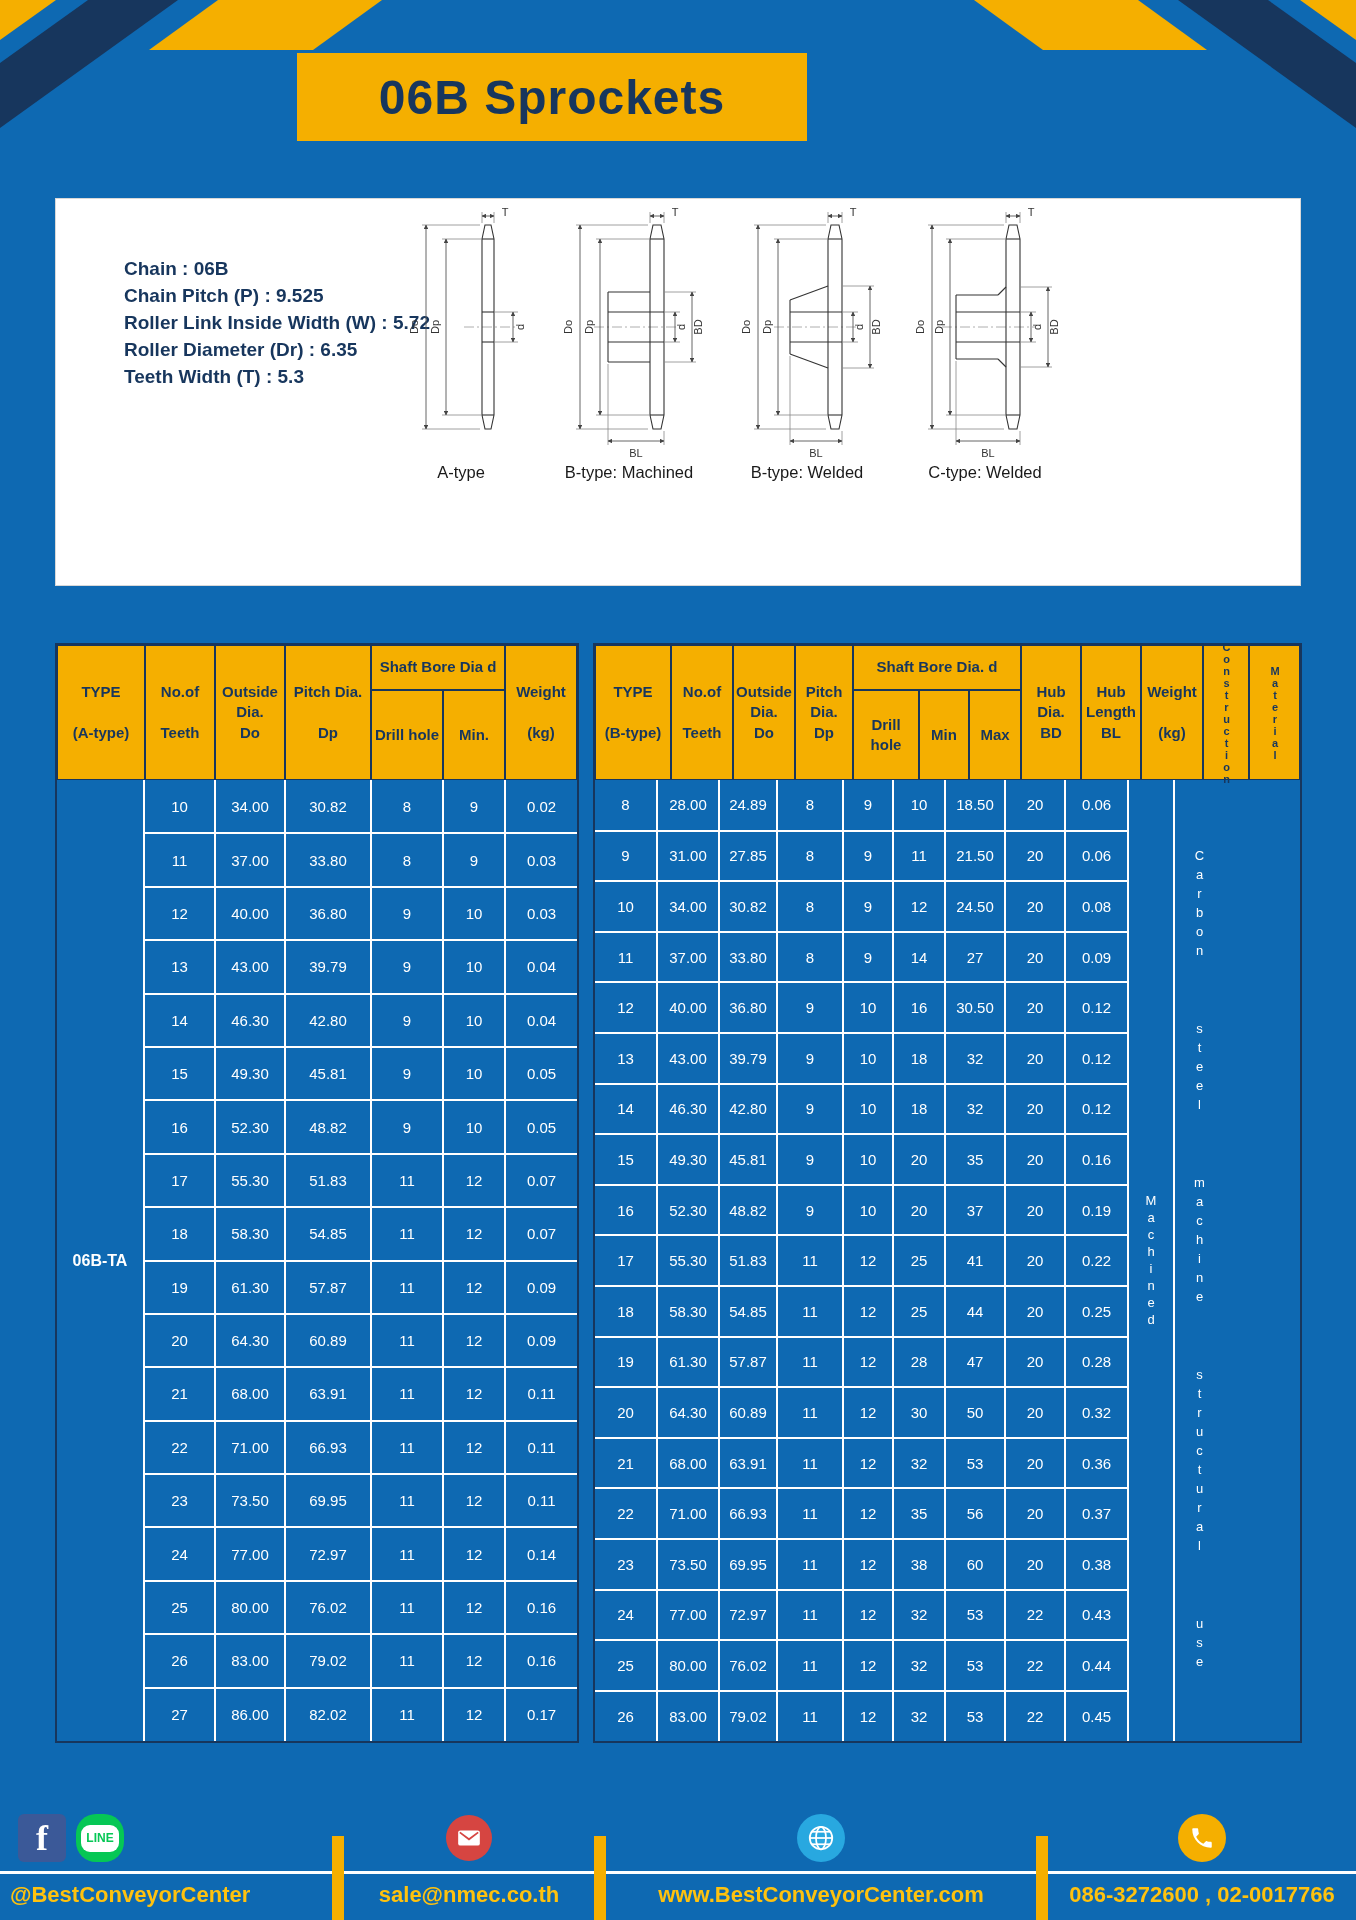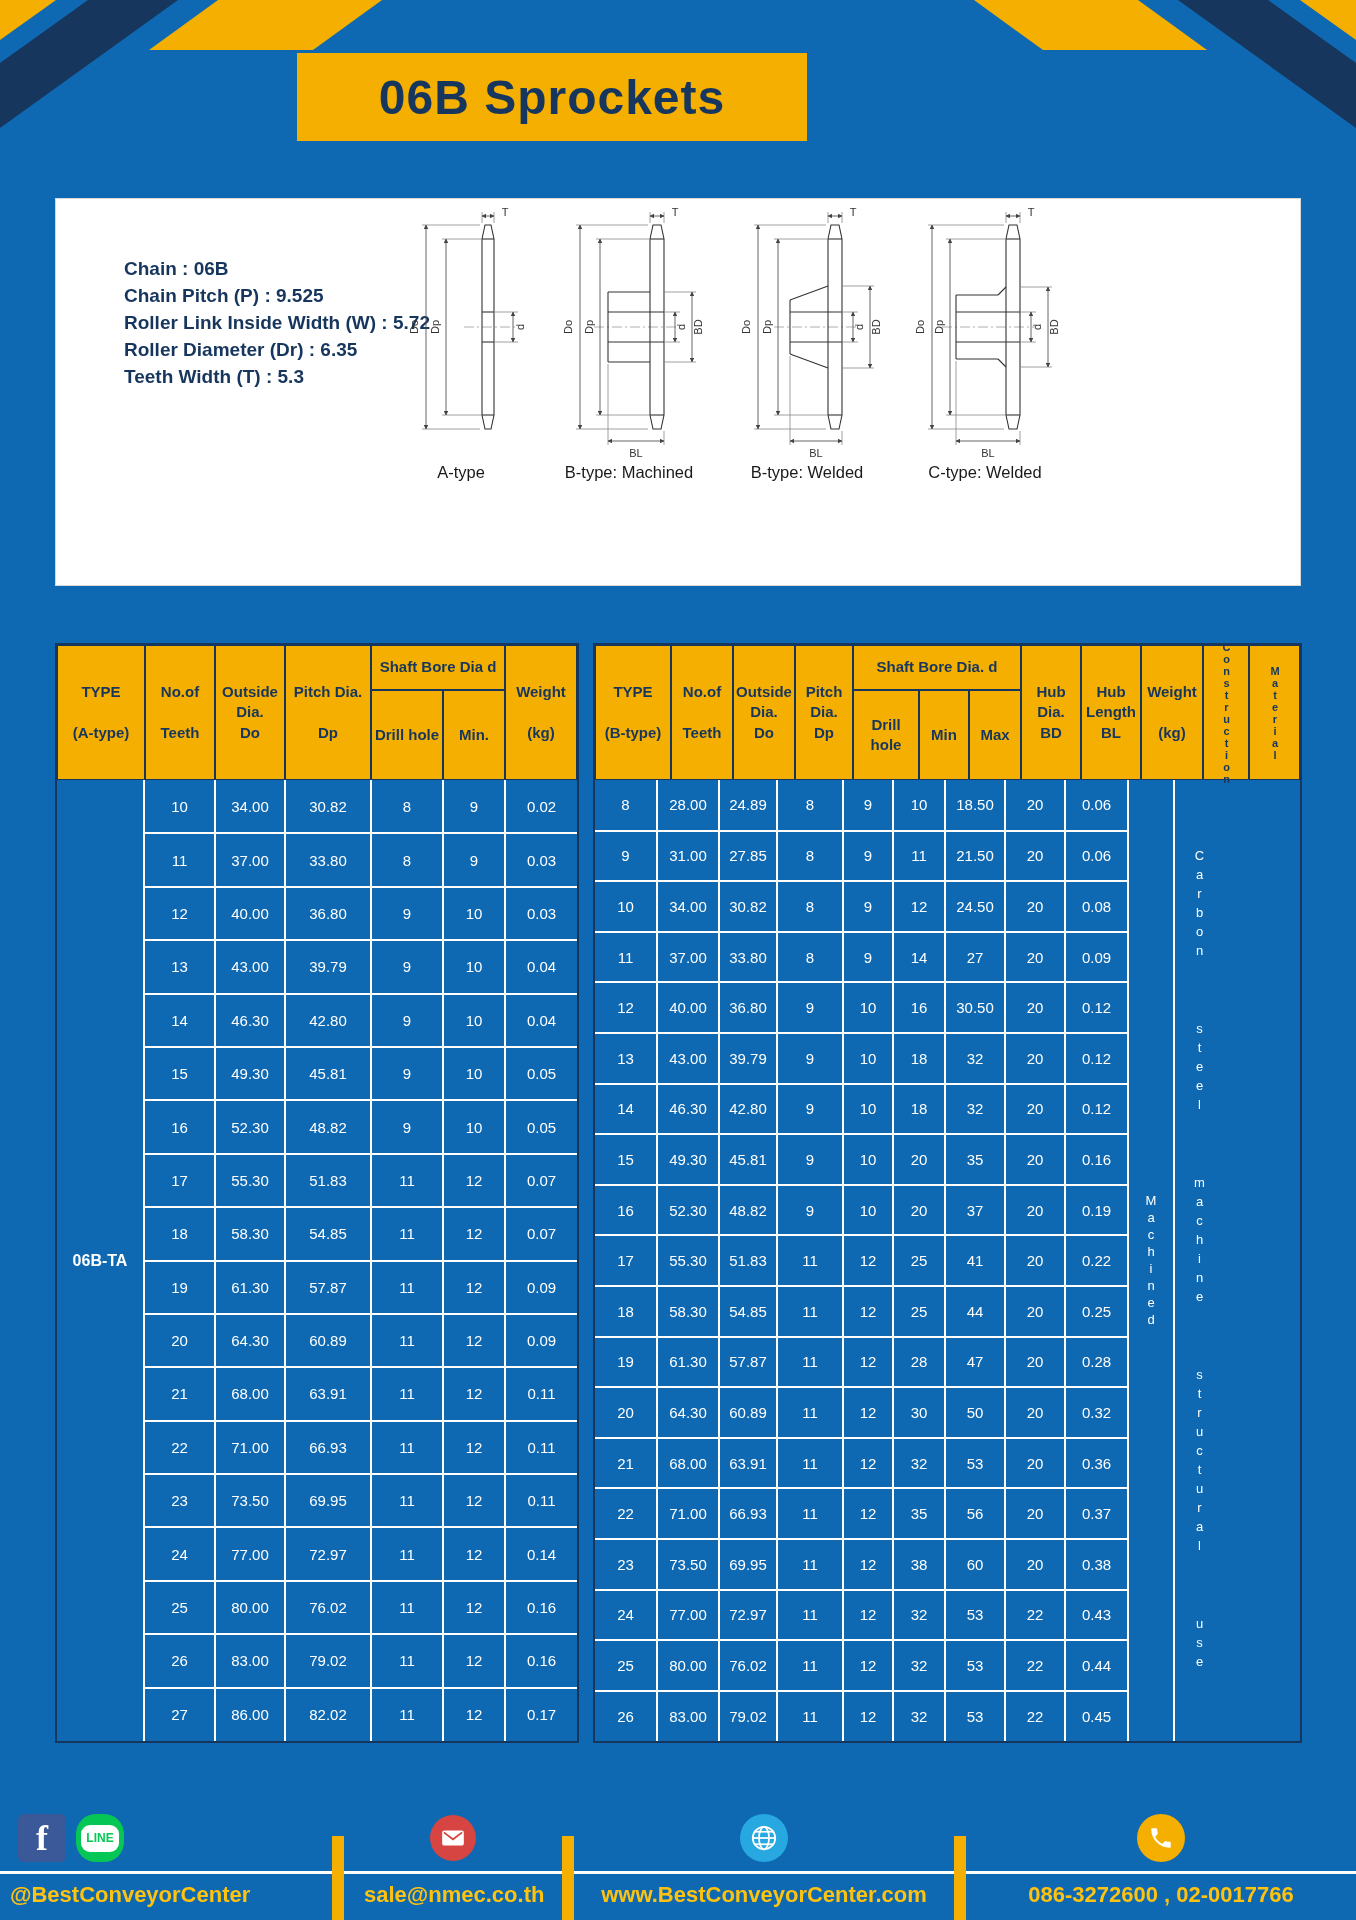--- a/index.html
+++ b/index.html
@@ -69,21 +69,21 @@
   table.data td:first-child{border-left:none;} table.data td:last-child{border-right:none;}
   table.data tr:first-child td{border-top:none;} table.data tr:last-child td{border-bottom:none;}
   .vcell{background:var(--cell-blue); color:#fff; display:flex; align-items:center; justify-content:center; border-left:2px solid #fff;}
   .vcell.constr{width:46px;} .vcell.mat{width:51px;}
   .vtext{writing-mode:vertical-rl; text-orientation:upright; font-size:13px; letter-spacing:2px;}
   .vtext.mat-text{font-size:13px; letter-spacing:4px; word-spacing:40px;}
 
   
   .footer{position:absolute; left:0; right:0; top:1806px; height:114px; display:flex; align-items:stretch;}
   .fsec{display:flex; flex-direction:column; justify-content:flex-end;}
-  .fsec-1{width:332px;} .fsec-2{width:218px;} .fsec-3{width:380px;} .fsec-4{flex:1;}
+  .fsec-1{width:332px;} .fsec-2{width:250px;} .fsec-3{width:430px;} .fsec-4{flex:1;}
   .ficons{display:flex; align-items:center; gap:10px; height:58px; padding-bottom:8px;}
   .fsec-1 .ficons{padding-left:18px;}
   .fsec-2 .ficons,.fsec-3 .ficons,.fsec-4 .ficons{justify-content:center;}
   .ftext{border-top:3px solid #fff; color:var(--footer-text); font-weight:bold; font-size:22px;
     padding:8px 20px 12px; text-align:center; white-space:nowrap;}
   .fsec-1 .ftext{text-align:left; padding-left:10px;}
   .fdiv{width:12px; background:var(--yellow); height:84px; align-self:flex-end;}
   .icon{width:48px; height:48px; display:flex; align-items:center; justify-content:center;}
   .icon.fb{background:var(--fb-blue); border-radius:6px; color:#fff; font-size:36px; font-weight:bold; font-family:"Liberation Serif",serif;}
   .icon.line-ic{background:var(--line-green); border-radius:20px;}

